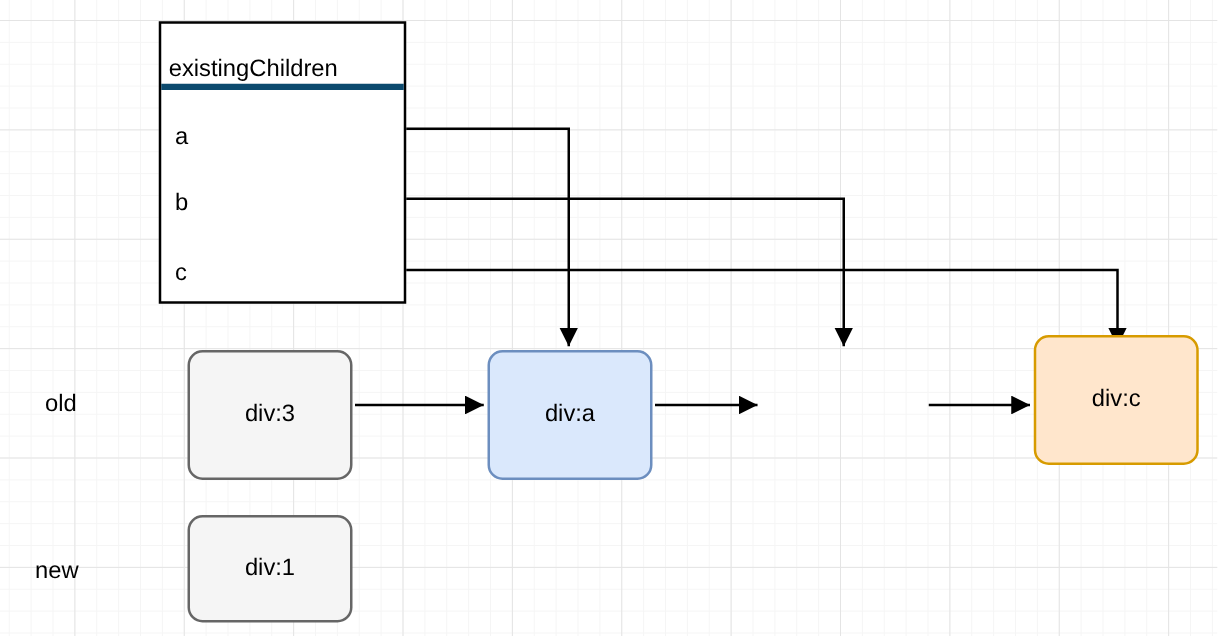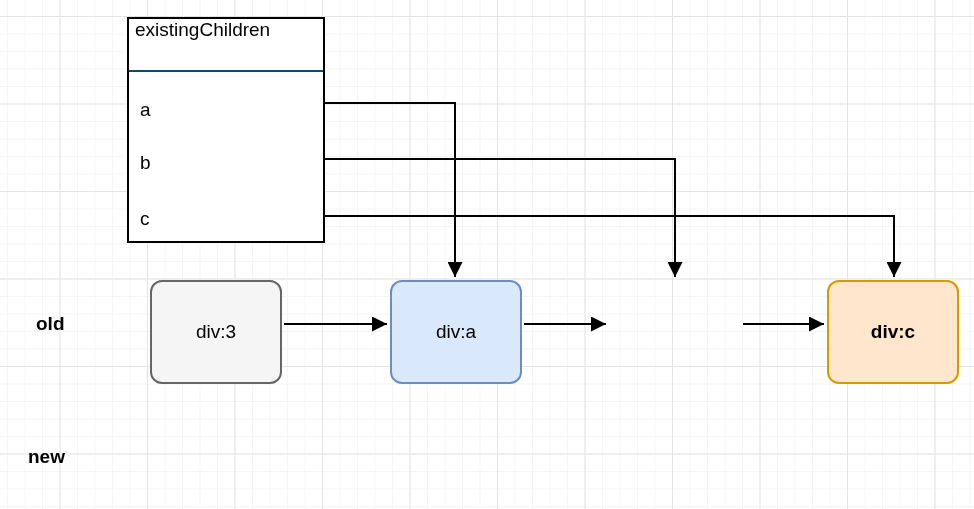--- a/index.html
+++ b/index.html
@@ -29,40 +29,39 @@
   
   .ref-table {
     position: absolute;
     left: 127px; top: 17px;
     width: 194px; height: 222px;
     border: 2px solid #000000;
     background: #ffffff;
   }
   .ref-table__header {
     height: 53px;
-    border-bottom: 2px solid #0c4a6e;
+    border-bottom: 5px solid #0c4a6e;
     display: flex;
-    align-items: flex-start;
+    align-items: flex-end;
     padding-left: 6px;
     box-sizing: border-box;
   }
   .ref-table__row {
     position: absolute;
     left: 11px;
     transform: translateY(-50%);
   }
   .ref-table__row--a { top: 91px; }
   .ref-table__row--b { top: 144px; }
   .ref-table__row--c { top: 200px; }
 
   
   .lane-label {
     position: absolute;
     transform: translateY(-50%);
-    font-weight: bold;
   }
   .lane-label--old { left: 36px; top: 324px; }
   .lane-label--new { left: 28px; top: 457px; }
 
   
   .node {
     position: absolute;
     width: 132px;
     height: 104px;
     border-radius: 12px;
@@ -73,21 +72,21 @@
     justify-content: center;
   }
   .node--gray   { background: #f5f5f5; border-color: #666666; }
   .node--blue   { background: #dae8fc; border-color: #6c8ebf; }
   .node--green  { background: #d5e8d4; border-color: #82b366; }
   .node--orange { background: #ffe6cc; border-color: #d79b00; }
 
   .node--div3 { left: 150px; top: 280px; }
   .node--diva { left: 390px; top: 280px; }
   .node--divb { left: 609px; top: 280px; }
-  .node--divc { left: 827px; top: 280px; font-weight: bold; }
+  .node--divc { left: 827px; top: 268px; }
   .node--div1 { left: 150px; top: 412px; height: 86px; }
 
   
   .edges-svg {
     position: absolute;
     left: 0; top: 0;
     width: 974px; height: 509px;
     pointer-events: none;
   }
   .edge {
@@ -130,14 +129,17 @@
   <div class="node node--gray node--div3">
     <span>div:3</span>
   </div>
   <div class="node node--blue node--diva">
     <span>div:a</span>
   </div>
   <div class="node node--orange node--divc">
     <span>div:c</span>
   </div>
 
+  <div class="node node--gray node--div1">
+    <span>div:1</span>
+  </div>
 
 </div>
 
 </body></html>

